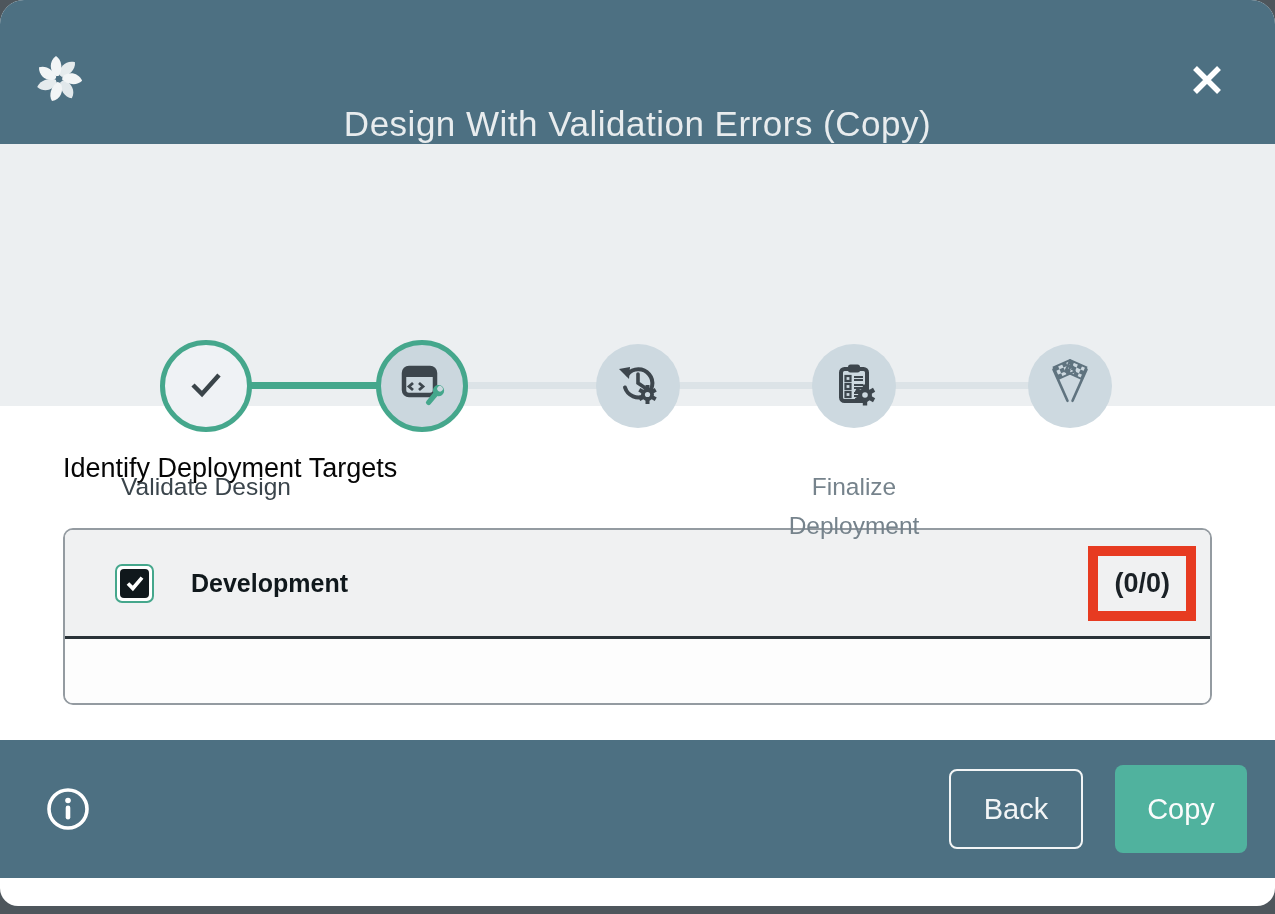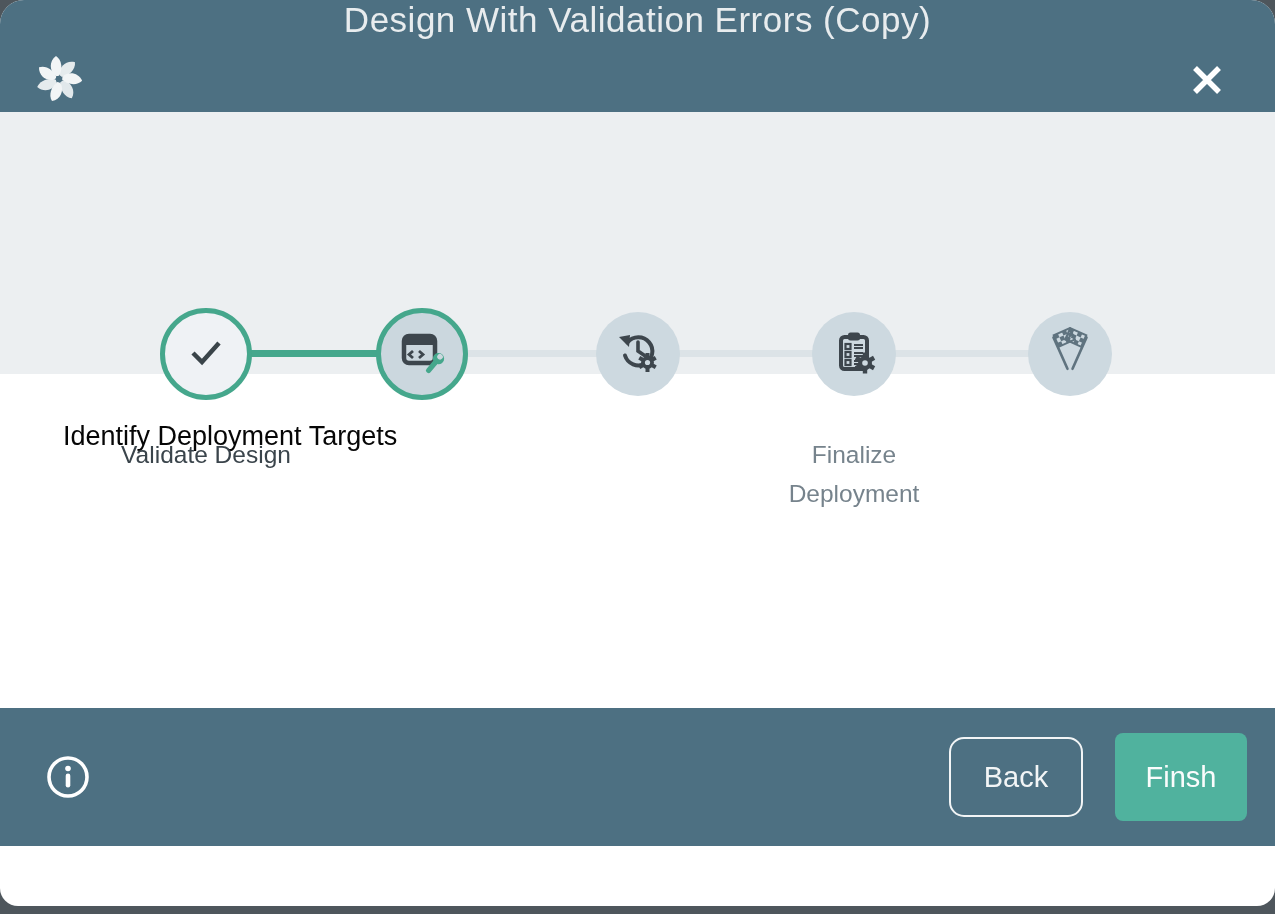--- a/index.html
+++ b/index.html
@@ -16,24 +16,24 @@
     left: 0; top: 0;
     width: 1275px;
     height: 906px;
     border-radius: 24px 24px 18px 18px;
     overflow: hidden;
     background: #ffffff;
   }
   
   .header {
     position: relative;
-    height: 112px;
+    height: 144px;
     background: var(--header-bg, #4D7082);
     display: flex;
-    align-items: flex-start;
+    align-items: flex-end;
   }
   .logo {
     position: absolute;
     left: 32px;
     top: 52px;
     width: 54px;
     height: 54px;
   }
   .title {
     width: 100%;
@@ -196,21 +196,21 @@
     background: transparent;
     border: none;
     padding: 0;
     cursor: pointer;
   }
   .back-btn {
     min-width: 134px;
     height: 80px;
     background: transparent;
     border: 2.5px solid #F2F5F6;
-    border-radius: 15px;
+    border-radius: 8px;
     color: #F2F5F6;
     font-size: 29px;
     font-family: "Liberation Sans", sans-serif;
     cursor: pointer;
   }
   .next-btn {
     min-width: 132px;
     height: 88px;
     background: var(--accent-button, #50B29E);
     border: none;
@@ -354,29 +354,45 @@
             </g>
           </g>
         </svg>
       </span>
     </div>
   </div>
 
   <div class="content">
     <h2 class="content-heading">Identify Deployment Targets</h2>
 
+    <div class="targets-box">
+      <div class="target-row">
+        <span class="checkbox" role="checkbox" aria-checked="true">
+          <span class="checkbox-inner">
+            <svg viewBox="0 0 24 24" width="26" height="26">
+              <path d="M5.5 12.5 L10 17 L18.5 7" fill="none" stroke="#FFFFFF" stroke-width="3.4" stroke-linecap="butt"></path>
+            </svg>
+          </span>
+        </span>
+        <span class="target-name">Development</span>
+        <span class="annotation-box">
+          <span class="target-count">(0/0)</span>
+        </span>
+      </div>
+      <div class="target-row-empty"></div>
+    </div>
   </div>
 
   <div class="footer">
     <button class="info-btn" aria-label="Info">
       <span>
         <svg viewBox="0 0 48 48" width="48" height="48">
           <circle cx="24" cy="24" r="19" fill="none" stroke="#FFFFFF" stroke-width="3.6"></circle>
           <circle cx="24" cy="15.5" r="2.8" fill="#FFFFFF"></circle>
           <rect x="21.7" y="20.5" width="4.6" height="14" rx="2.3" fill="#FFFFFF"></rect>
         </svg>
       </span>
     </button>
     <button class="back-btn">Back</button>
-    <button class="next-btn">Finsh</button>
+    <button class="next-btn">Copy</button>
   </div>
 
 </div>
 
 </body></html>

